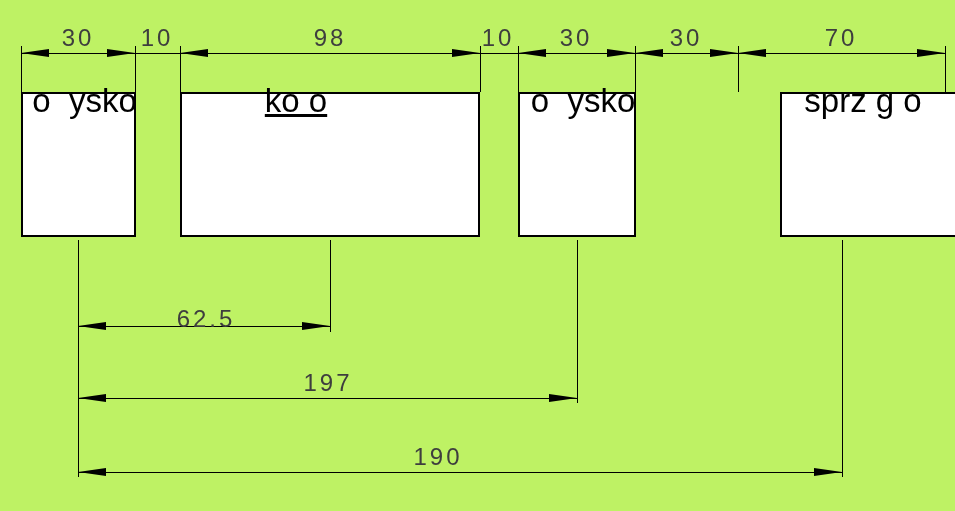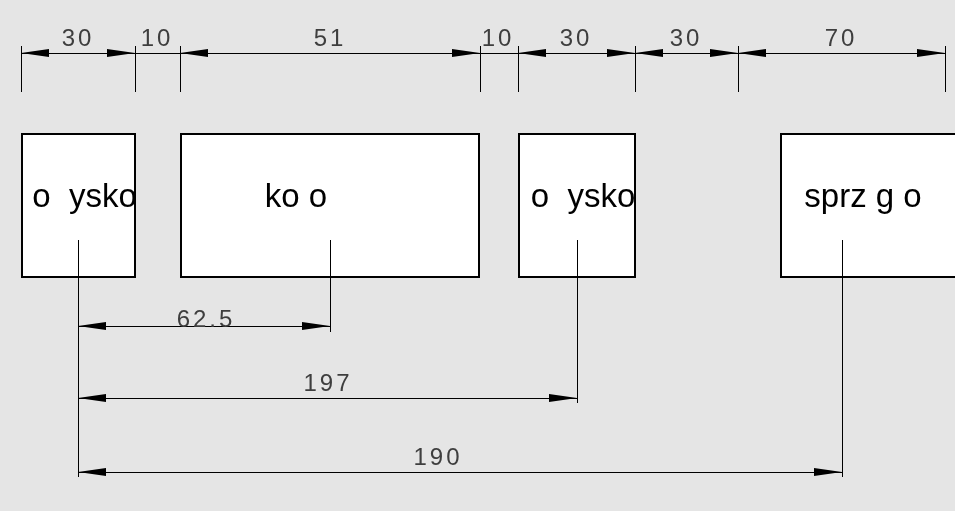--- a/index.html
+++ b/index.html
@@ -1,19 +1,19 @@
 <!DOCTYPE html>
 <html><head>
 <meta charset="utf-8">
 <style>
   html,body{margin:0;padding:0;background:#fff;}
   .canvas{
     position:relative;
     width:955px;height:511px;
-    background:#e5e5e5;
+    background:#bef264;
     overflow:hidden;
     font-family:"Liberation Sans",sans-serif;
   }
   .hline{position:absolute;height:1px;background:#000;}
   .vline{position:absolute;width:1px;background:#000;}
   .arrow{position:absolute;width:0;height:0;border-top:4px solid transparent;border-bottom:4px solid transparent;}
   .arrow.tl{border-right:28px solid #000;}   
   .arrow.tr{border-left:28px solid #000;}    
   .dim{
     position:absolute;
@@ -22,30 +22,30 @@
     letter-spacing:3px;
     color:#3e3e3e;
     white-space:pre;
     line-height:1;
   }
   .box{
     position:absolute;
     box-sizing:border-box;
     border:2px solid #000;
     background:#fff;
-    display:flex;align-items:center;justify-content:center;margin-top:41px;
+    display:flex;align-items:flex-start;justify-content:center;
   }
   .boxlabel{
     font-size:33px;
     color:#000;
     white-space:pre;
     line-height:1;
   }
   .off1{transform:translate(6px,-10px);}
-  .off2{transform:translate(-34px,-10px);}
+  .off2{transform:translate(-34px,-10px);text-decoration:underline;}
   .off3{transform:translate(6px,-10px);}
   .off4{transform:translate(-19px,-10px);}
 </style>
 </head>
 <body>
 
 <div class="canvas">
 
   <div class="hline" style="left:21px;top:53px;width:925px"></div>
 
@@ -64,21 +64,21 @@
   <div class="arrow tr" style="left:452px;top:49px"></div>
   <div class="arrow tl" style="left:518px;top:49px"></div>
   <div class="arrow tr" style="left:607px;top:49px"></div>
   <div class="arrow tl" style="left:635px;top:49px"></div>
   <div class="arrow tr" style="left:710px;top:49px"></div>
   <div class="arrow tl" style="left:738px;top:49px"></div>
   <div class="arrow tr" style="left:917px;top:49px"></div>
 
   <span class="dim" style="left:78px;top:26px">30</span>
   <span class="dim" style="left:157px;top:26px">10</span>
-  <span class="dim" style="left:330px;top:26px">51</span>
+  <span class="dim" style="left:330px;top:26px">98</span>
   <span class="dim" style="left:498px;top:26px">10</span>
   <span class="dim" style="left:576px;top:26px">30</span>
   <span class="dim" style="left:686px;top:26px">30</span>
   <span class="dim" style="left:841px;top:26px">70</span>
 
   <div class="box" style="left:21px;top:92px;width:115px;height:145px">
     <span class="boxlabel off1">o  ysko</span>
   </div>
   <div class="box" style="left:180px;top:92px;width:300px;height:145px">
     <span class="boxlabel off2">ko o</span>

